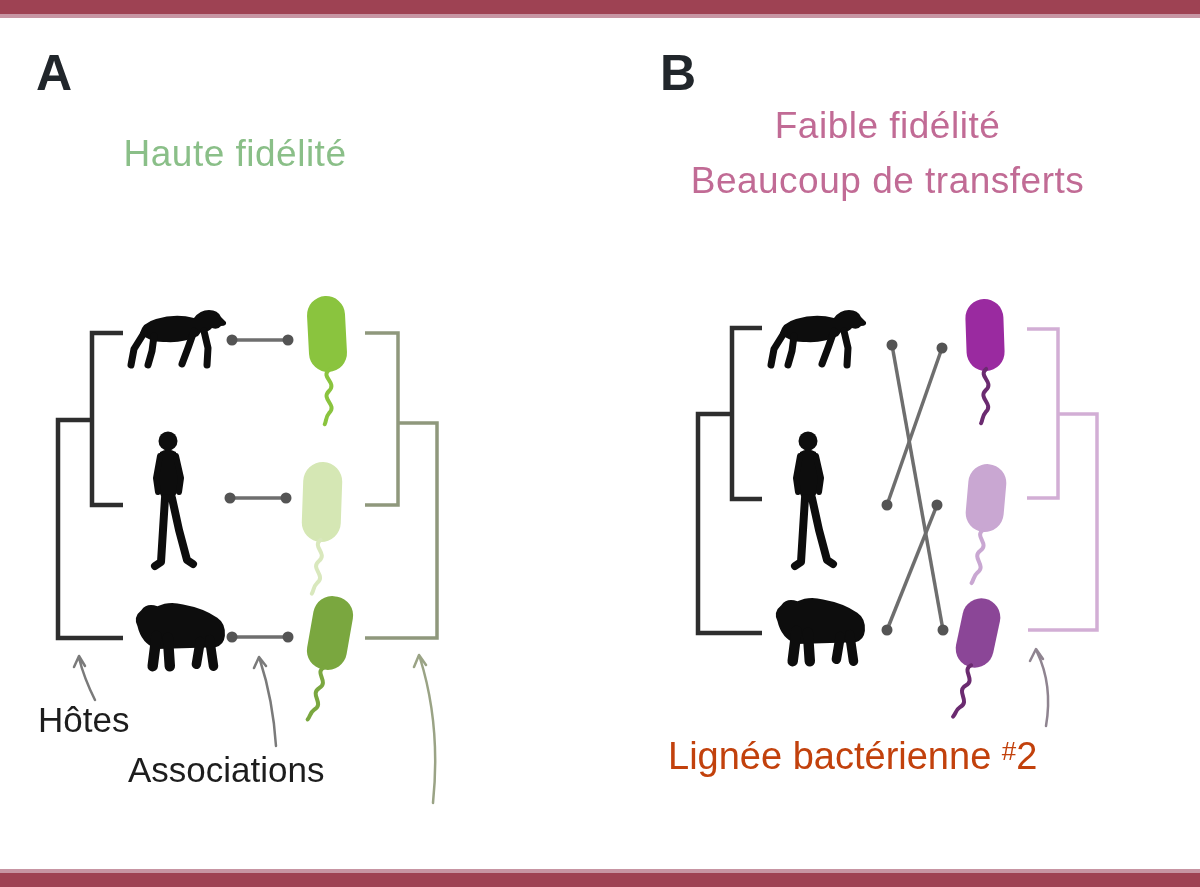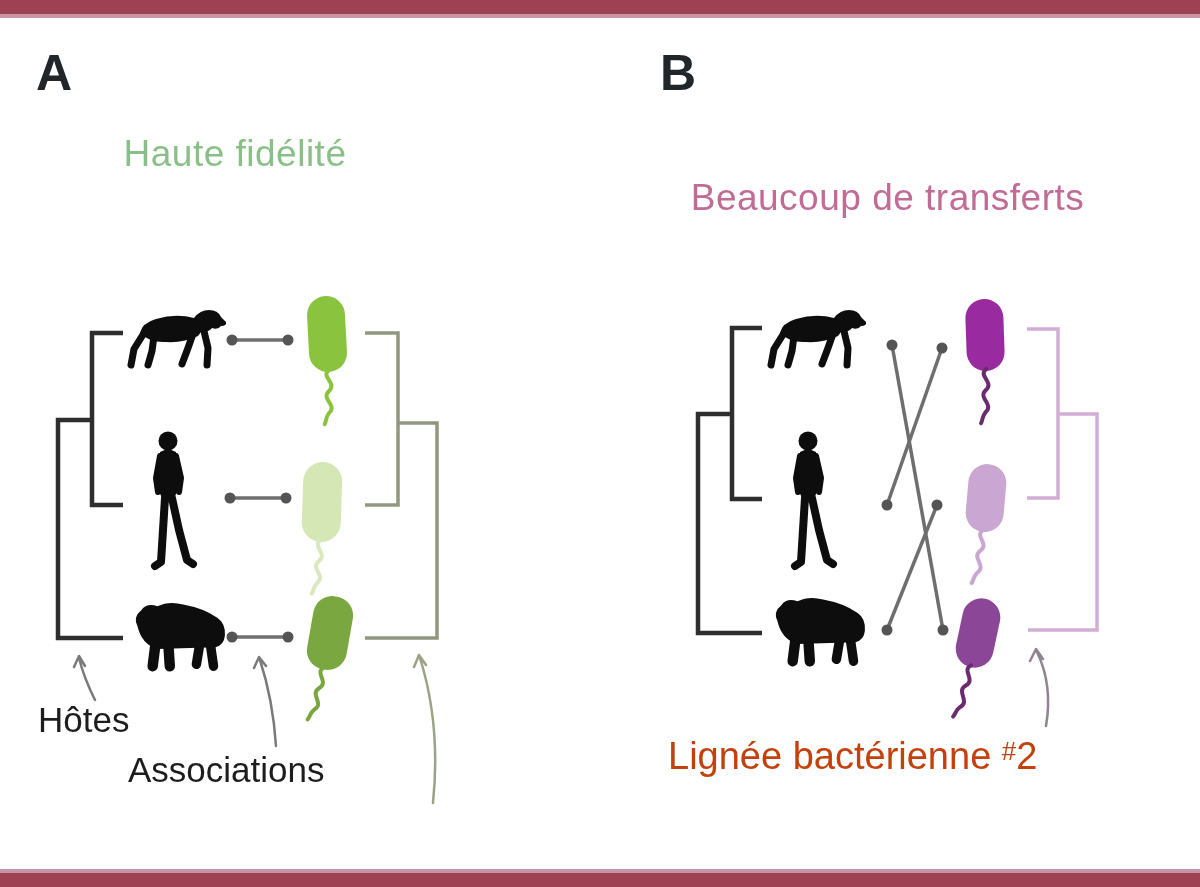--- a/index.html
+++ b/index.html
@@ -159,21 +159,22 @@
 
     <g>
       <path d="M 1046 726 Q 1053 685 1037 652 M 1030 661 L 1036 649 L 1043 659" fill="none" stroke="#8f8490" stroke-width="2.5" stroke-linecap="round" stroke-linejoin="round"></path>
     </g>
   </svg>
 
   <div class="txt panel-letter" style="left:36px;top:44px;">A</div>
   <div class="txt title-line title-a" style="top:105px;margin-top:28px;">Haute fidélité</div>
 
   <div class="txt panel-letter" style="left:660px;top:44px;">B</div>
-  <div class="txt title-line title-b" style="top:177px;">Beaucoup de transferts</div>
+  <div class="txt title-line title-b" style="top:105px;">Faible fidélité</div>
+  <div class="txt title-line title-b" style="top:160px;">Beaucoup de transferts</div>
 
   <div class="txt label-black" style="left:38px;top:700px;">Hôtes</div>
   <div class="txt label-black" style="left:128px;top:750px;">Associations</div>
 
 
   <div class="txt label-pink" style="left:668px;top:735px;">
     <span>Lignée bactérienne</span>
     <span class="hash">#</span><span>2</span>
   </div>
 

